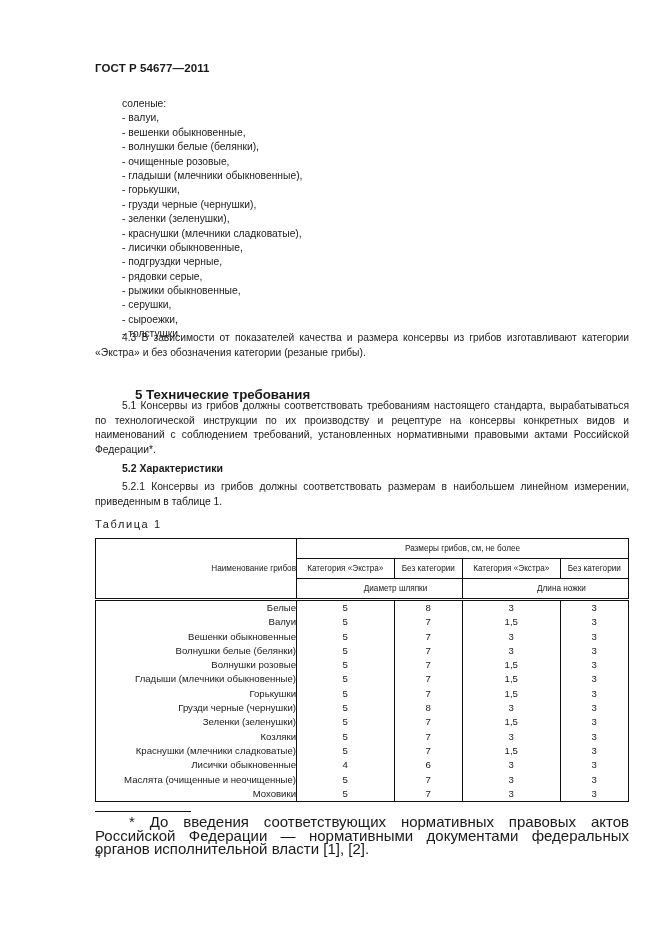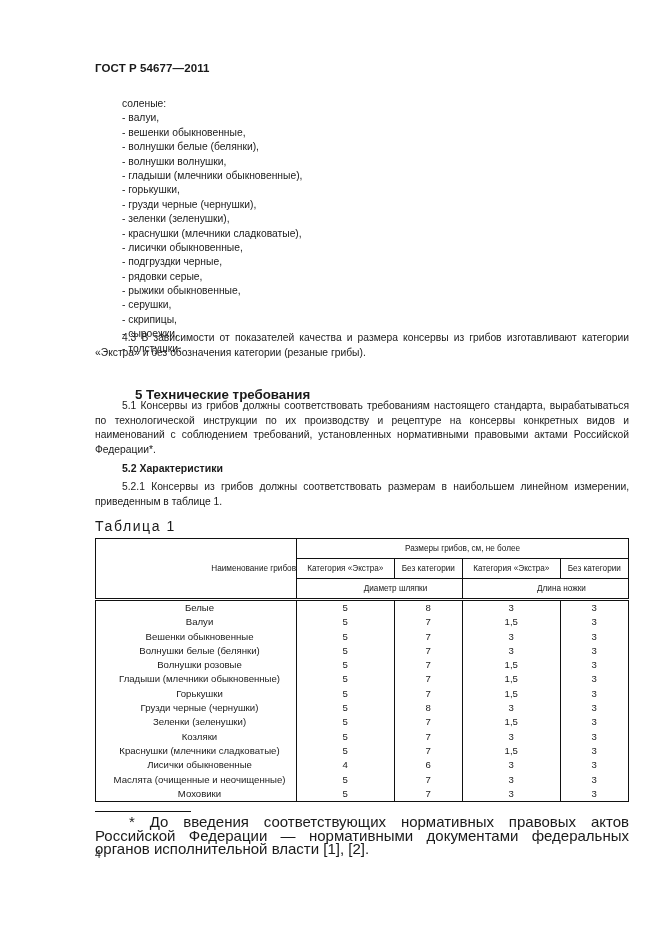--- a/index.html
+++ b/index.html
@@ -22,38 +22,38 @@
     .h5 {
       position: absolute; left: 106px; top: 374px;
       font-size: 13.3px; font-weight: bold; margin: 13px;
     }
     .h52 {
       position: absolute; left: 106px; top: 462px;
       font-size: 10.5px; font-weight: bold; margin: 0;
     }
     .table-caption {
       position: absolute; left: 79px; top: 518px;
-      font-size: 14px; letter-spacing: 1.6px;
+      font-size: 11px; letter-spacing: 1.6px;
     }
     table.spec {
       position: absolute; left: 79px; top: 538px; width: 534px;
       border-collapse: collapse; font-size: 9.6px;
     }
     table.spec th {
       font-weight: normal; font-size: 8.2px; border: 1px solid #111;
       height: 19px; padding: 0; text-align: center; white-space: nowrap;
     }
     table.spec th.name-head { width: 200px; text-align: right; }
     table.spec thead tr:last-child th { border-bottom: 3px double #111; padding-left: 32px; }
     table.spec th.name-head { border-bottom: 3px double #111; }
     table.spec td {
       border-left: 1px solid #111; border-right: 1px solid #111;
       height: 14.3px; padding: 0; text-align: center; font-size: 9.6px; line-height: 14.3px;
     }
-    table.spec td.name { text-align: center; padding-left: 7px; white-space: nowrap; margin-left: 12px; }
+    table.spec td.name { text-align: right; padding-left: 7px; white-space: nowrap; margin-left: 12px; }
     table.spec tbody tr:last-child td { border-bottom: 1px solid #111; }
     .fn-rule { position: absolute; left: 79px; top: 811px; width: 96px; border-top: 1px solid #111; }
     .footnote {
       position: absolute; left: 79px; top: 815px; width: 534px;
       font-size: 15px; line-height: 13.5px; text-align: justify; margin: 0;
     }
     .footnote .indent { display: inline-block; width: 34px; }
     .page-num { position: absolute; left: 79px; top: 848px; font-size: 10.5px; }
   </style>
 </head>
@@ -61,32 +61,31 @@
 
 <div class="page">
 
   <div class="header-code">ГОСТ Р 54677—2011</div>
 
   <ul class="list">
     <li class="lead">соленые:</li>
     <li>- валуи,</li>
     <li>- вешенки обыкновенные,</li>
     <li>- волнушки белые (белянки),</li>
-    <li>- волнушки волнушки,</li>
+    <li>- очищенные розовые,</li>
     <li>- гладыши (млечники обыкновенные),</li>
     <li>- горькушки,</li>
     <li>- грузди черные (чернушки),</li>
     <li>- зеленки (зеленушки),</li>
     <li>- краснушки (млечники сладковатые),</li>
     <li>- лисички обыкновенные,</li>
     <li>- подгруздки черные,</li>
     <li>- рядовки серые,</li>
     <li>- рыжики обыкновенные,</li>
     <li>- серушки,</li>
-    <li>- скрипицы,</li>
     <li>- сыроежки,</li>
     <li>- толстушки.</li>
   </ul>
 
   <p class="para" style="top:331px;"><span class="indent"></span><span>4.3 В зависимости от показателей качества и размера консервы из грибов изготавливают категории «Экстра» и без обозначения категории (резаные грибы).</span></p>
 
   <h2 class="h5">5 Технические требования</h2>
 
   <p class="para" style="top:399px;"><span class="indent"></span><span>5.1 Консервы из грибов должны соответствовать требованиям настоящего стандарта, вырабатываться по технологической инструкции по их производству и рецептуре на консервы конкретных видов и наименований с соблюдением требований, установленных нормативными правовыми актами Российской Федерации*.</span></p>
 

